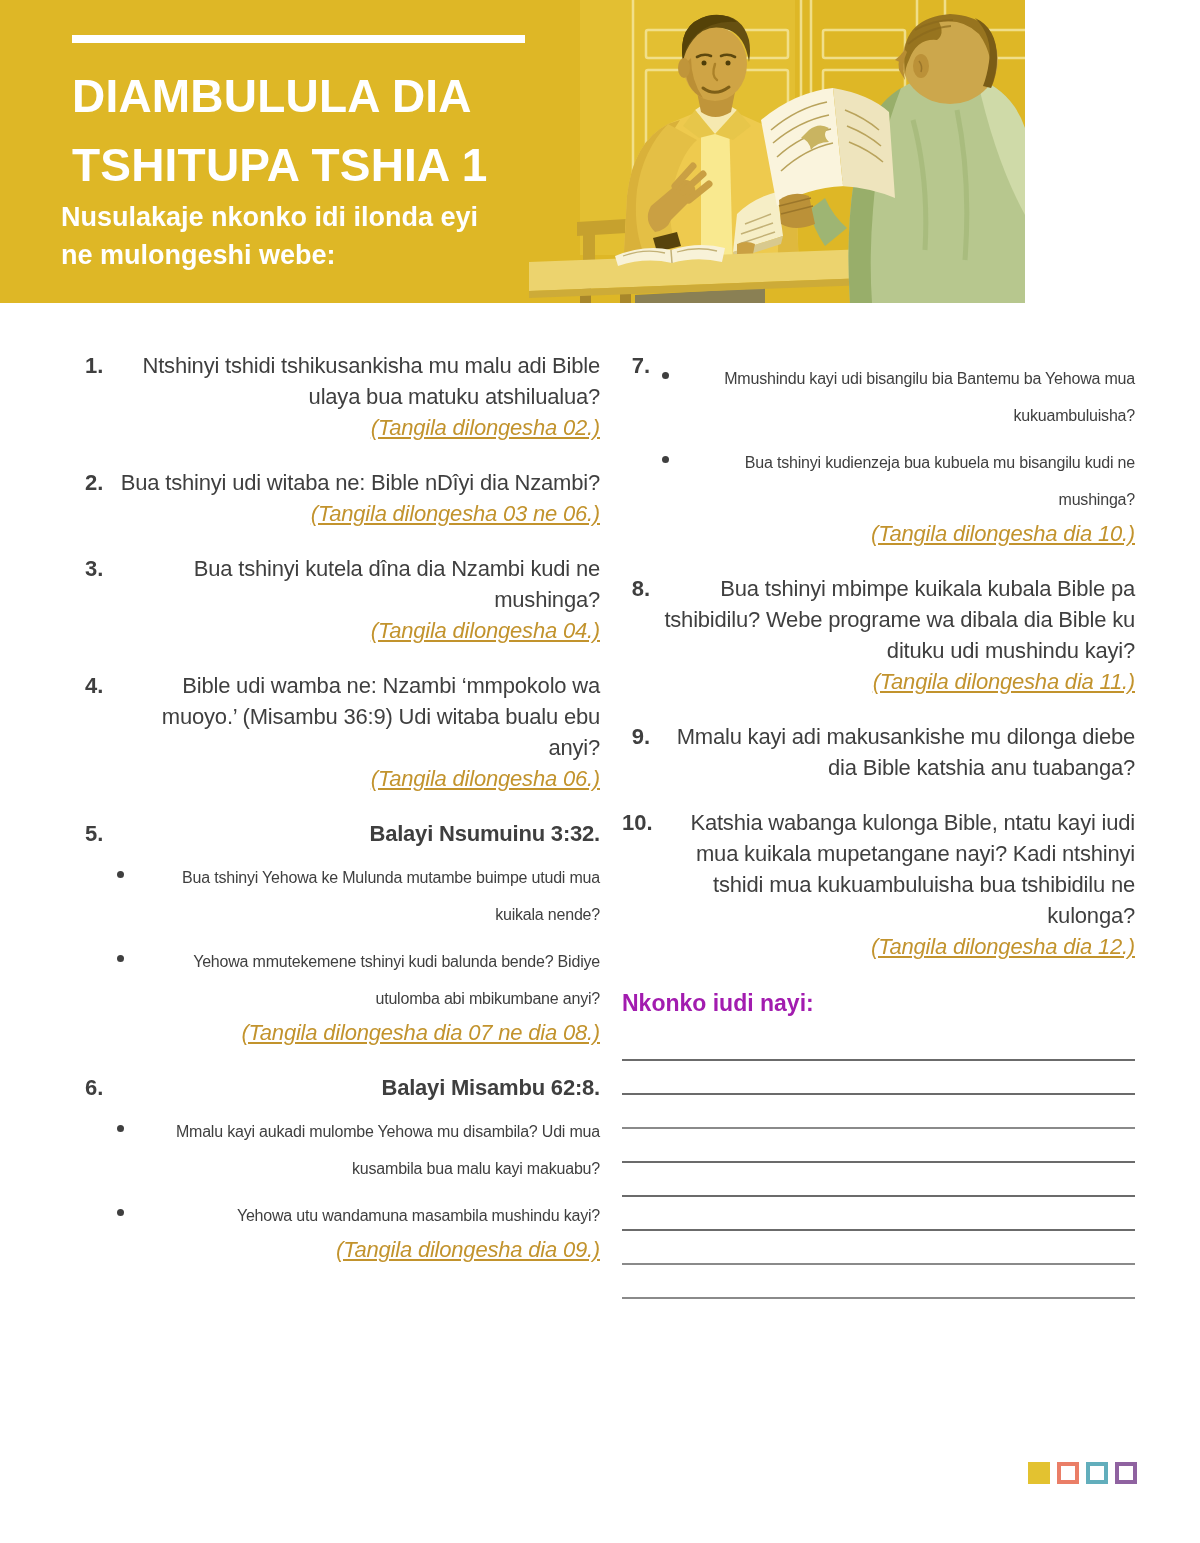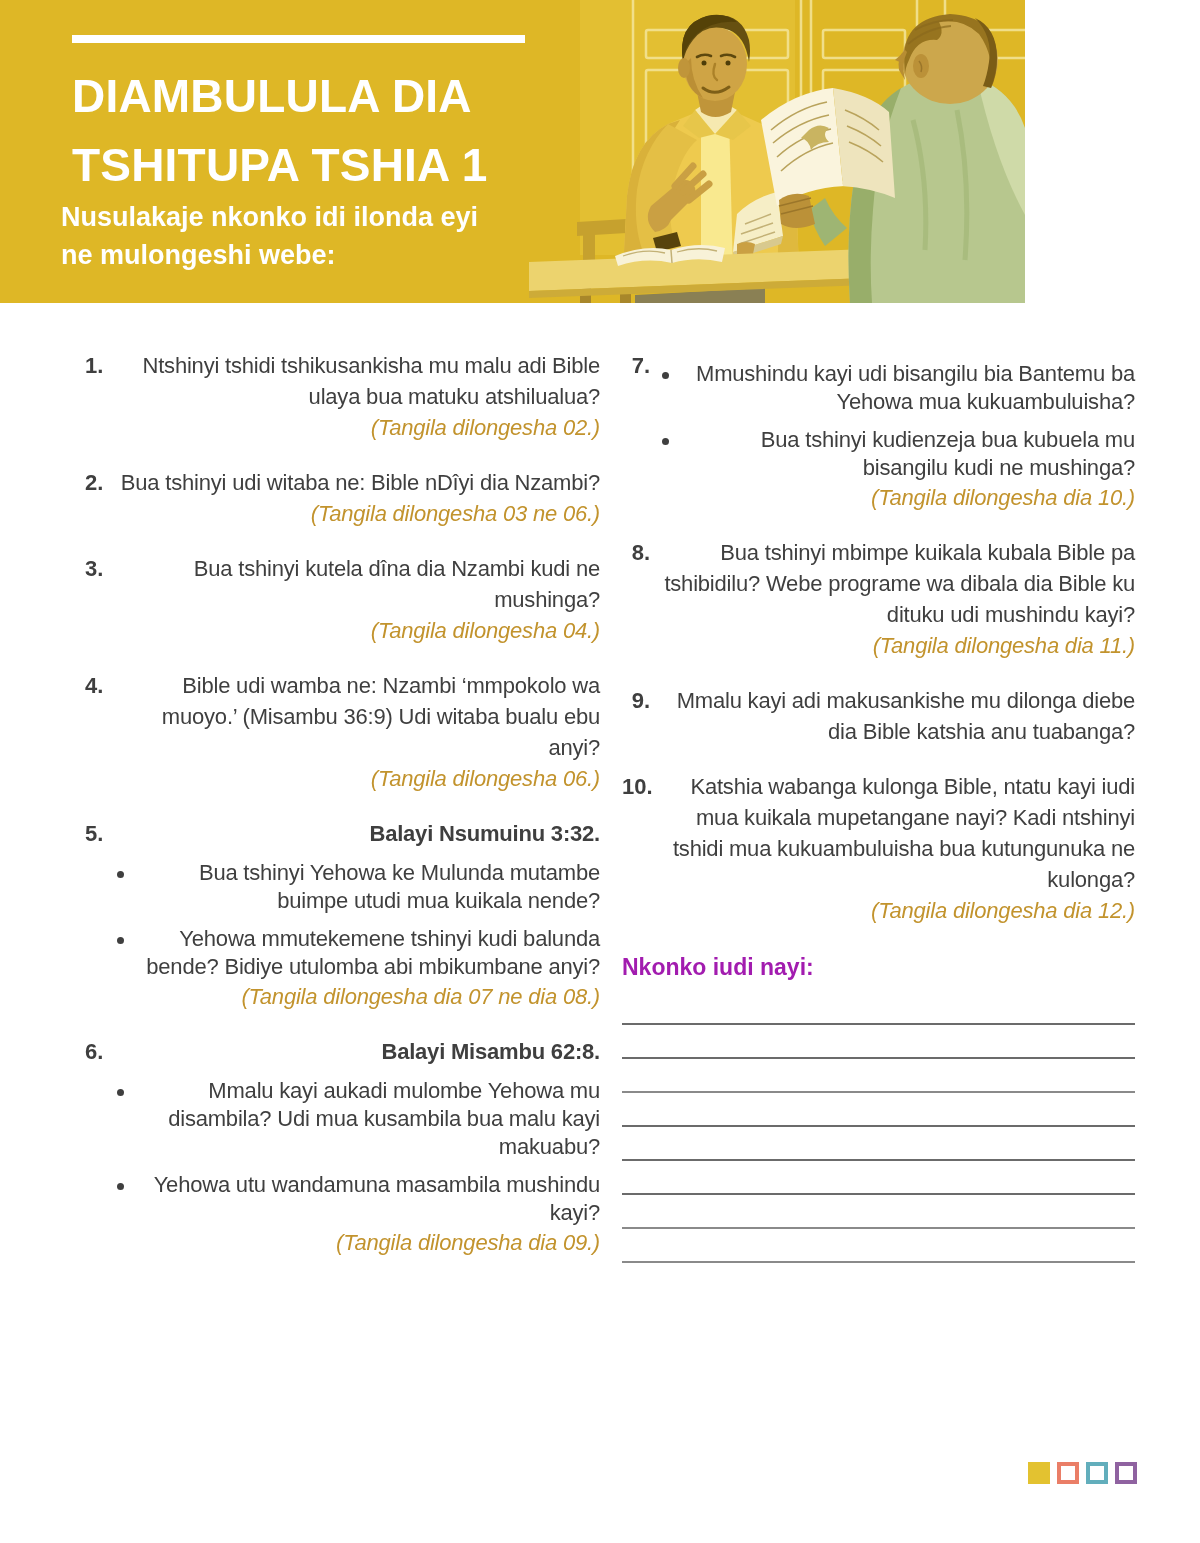--- a/index.html
+++ b/index.html
@@ -22,22 +22,22 @@
   .col-right { width:513px; margin-left:22px; }
   .q { display:flex; margin-bottom:24px; color:#3f3f3f; }
   .q-num { flex:0 0 28px; font-weight:700; font-size:22px; line-height:31px; }
   .col-right .q-num { flex:0 0 36px; padding-right:8px; text-align:right; }
   .q-body { flex:1;text-align:right; }
   .q-text { font-size:22px; line-height:31px; letter-spacing:-0.2px; }
   .q-heading { font-weight:700; }
   .bullet { display:flex; margin-top:10px; }
   .dot { flex:0 0 24px; padding-top:12px; }
   .dot::before { content:""; display:block; width:7px; height:7px; border-radius:50%; background:#3f3f3f; margin-left:4px; }
-  .b-text { flex:1; font-size:22px; line-height:28px; letter-spacing:-0.2px; }
-  .q-ref { font-size:22px; line-height:31px; font-style:italic; color:#c2932d; letter-spacing:-0.2px; }
+  .b-text { flex:1; font-size:16px; line-height:37px; letter-spacing:-0.2px; }
+  .q-ref { font-size:22px; line-height:31px; font-style:italic; color:#c2932d; letter-spacing:-0.2px;text-decoration:underline; }
 
   
   .notes-heading { font-size:23px; line-height:31px; font-weight:700; color:#a21caf; margin-top:26px; }
   .lines { margin-top:8px; }
   .answer-line { height:34px; border-bottom:2px solid #6b6b6b; }
   .answer-line:nth-child(3), .answer-line:nth-child(7), .answer-line:nth-child(8) { border-bottom-color:#8a8a8a; }
 
   
   .footer { position:absolute; left:1028px; top:1462px; display:flex; gap:7px; }
   .sq { width:22px; height:22px; display:inline-block; }
@@ -246,21 +246,21 @@
       <div class="q">
         <span class="q-num">9.</span>
         <div class="q-body">
           <p class="q-text">Mmalu kayi adi makusankishe mu dilonga diebe dia Bible katshia anu tuabanga?</p>
         </div>
       </div>
 
       <div class="q">
         <span class="q-num">10.</span>
         <div class="q-body">
-          <p class="q-text">Katshia wabanga kulonga Bible, ntatu kayi iudi mua kuikala mupetangane nayi? Kadi ntshinyi tshidi mua kukuambuluisha bua kutungunuka ne kulonga?</p>
+          <p class="q-text">Katshia wabanga kulonga Bible, ntatu kayi iudi mua kuikala mupetangane nayi? Kadi ntshinyi tshidi mua kukuambuluisha bua tshibidilu ne kulonga?</p>
           <p class="q-ref">(Tangila dilongesha dia 12.)</p>
         </div>
       </div>
 
       <h2 class="notes-heading">Nkonko iudi nayi:</h2>
 
       <div class="lines">
         <div class="answer-line"></div>
         <div class="answer-line"></div>
         <div class="answer-line"></div>

